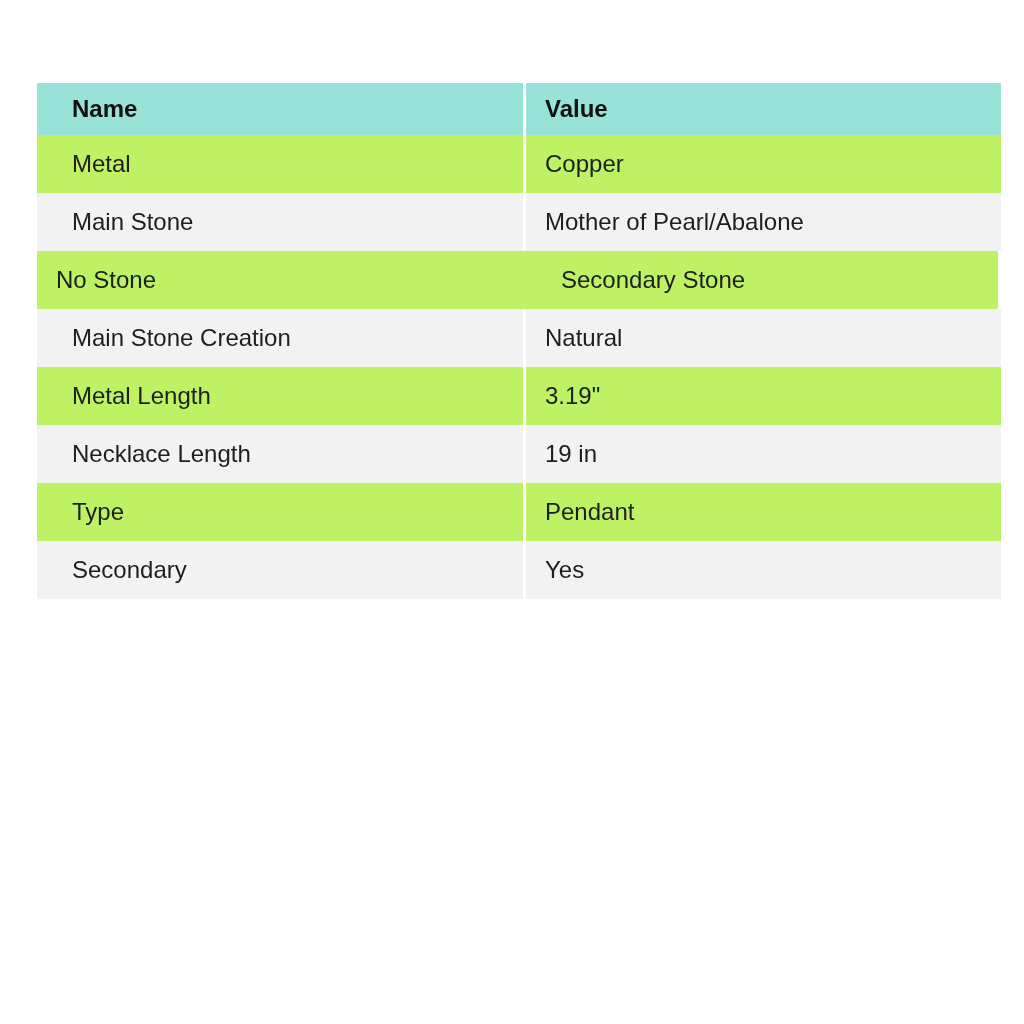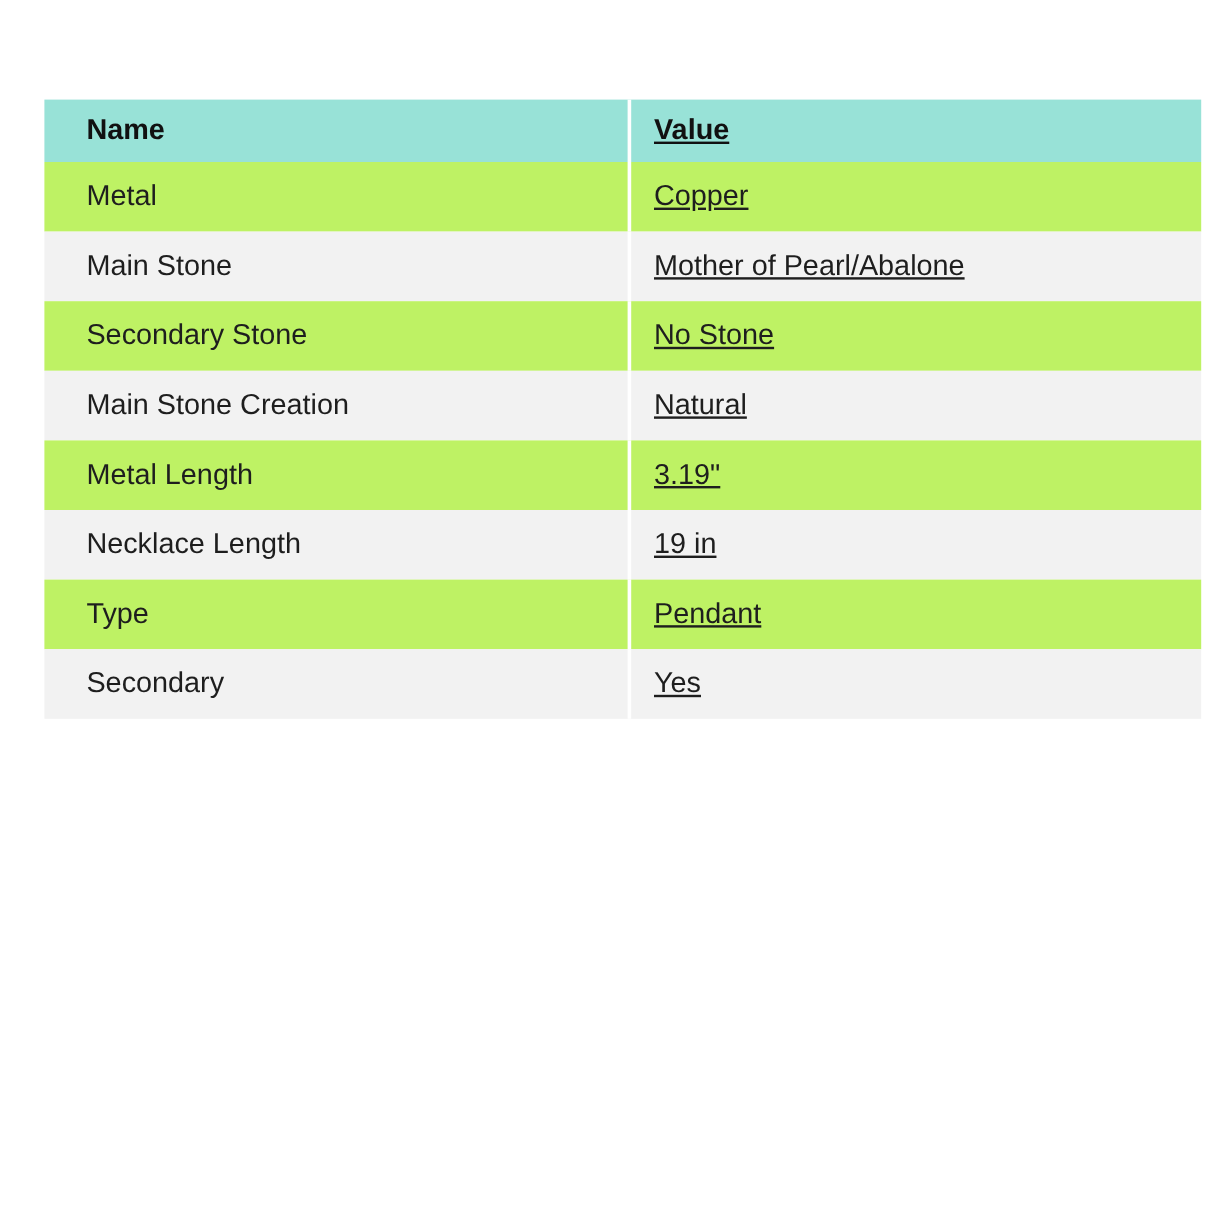--- a/index.html
+++ b/index.html
@@ -48,21 +48,20 @@
   }
   .tbody .tr:nth-child(even) {
     background: #f2f2f2;
   }
   .name-cell {
     padding-left: 35px;
     border-right: 3px solid #ffffff;
   }
   .value-cell {
     padding-left: 19px;
-    text-decoration: underline;
   }
 </style>
 </head>
 <body>
 
 <div class="page">
   <div class="spec-table">
 
     <div class="thead">
       <div class="th name-cell">Name</div>
@@ -72,22 +71,22 @@
     <div class="tbody">
       <div class="tr">
         <div class="td name-cell">Metal</div>
         <div class="td value-cell">Copper</div>
       </div>
       <div class="tr">
         <div class="td name-cell">Main Stone</div>
         <div class="td value-cell">Mother of Pearl/Abalone</div>
       </div>
       <div class="tr">
+        <div class="td value-cell">No Stone</div>
         <div class="td name-cell">Secondary Stone</div>
-        <div class="td value-cell">No Stone</div>
       </div>
       <div class="tr">
         <div class="td name-cell">Main Stone Creation</div>
         <div class="td value-cell">Natural</div>
       </div>
       <div class="tr">
         <div class="td name-cell">Metal Length</div>
         <div class="td value-cell">3.19"</div>
       </div>
       <div class="tr">

